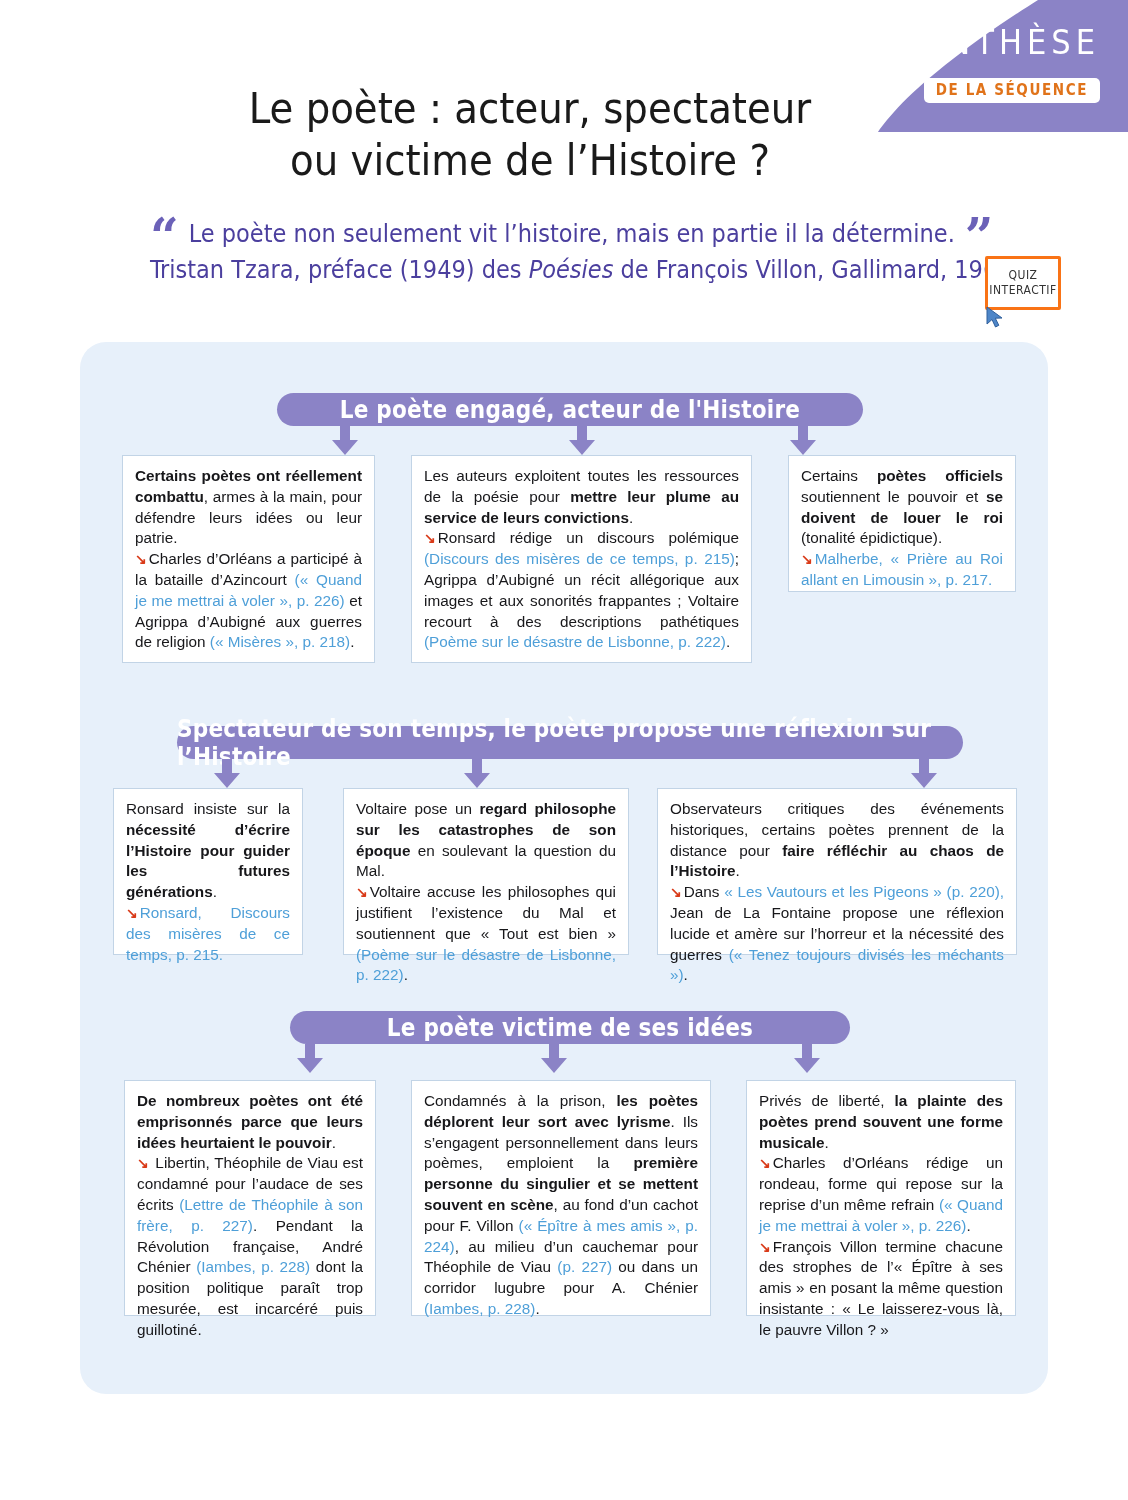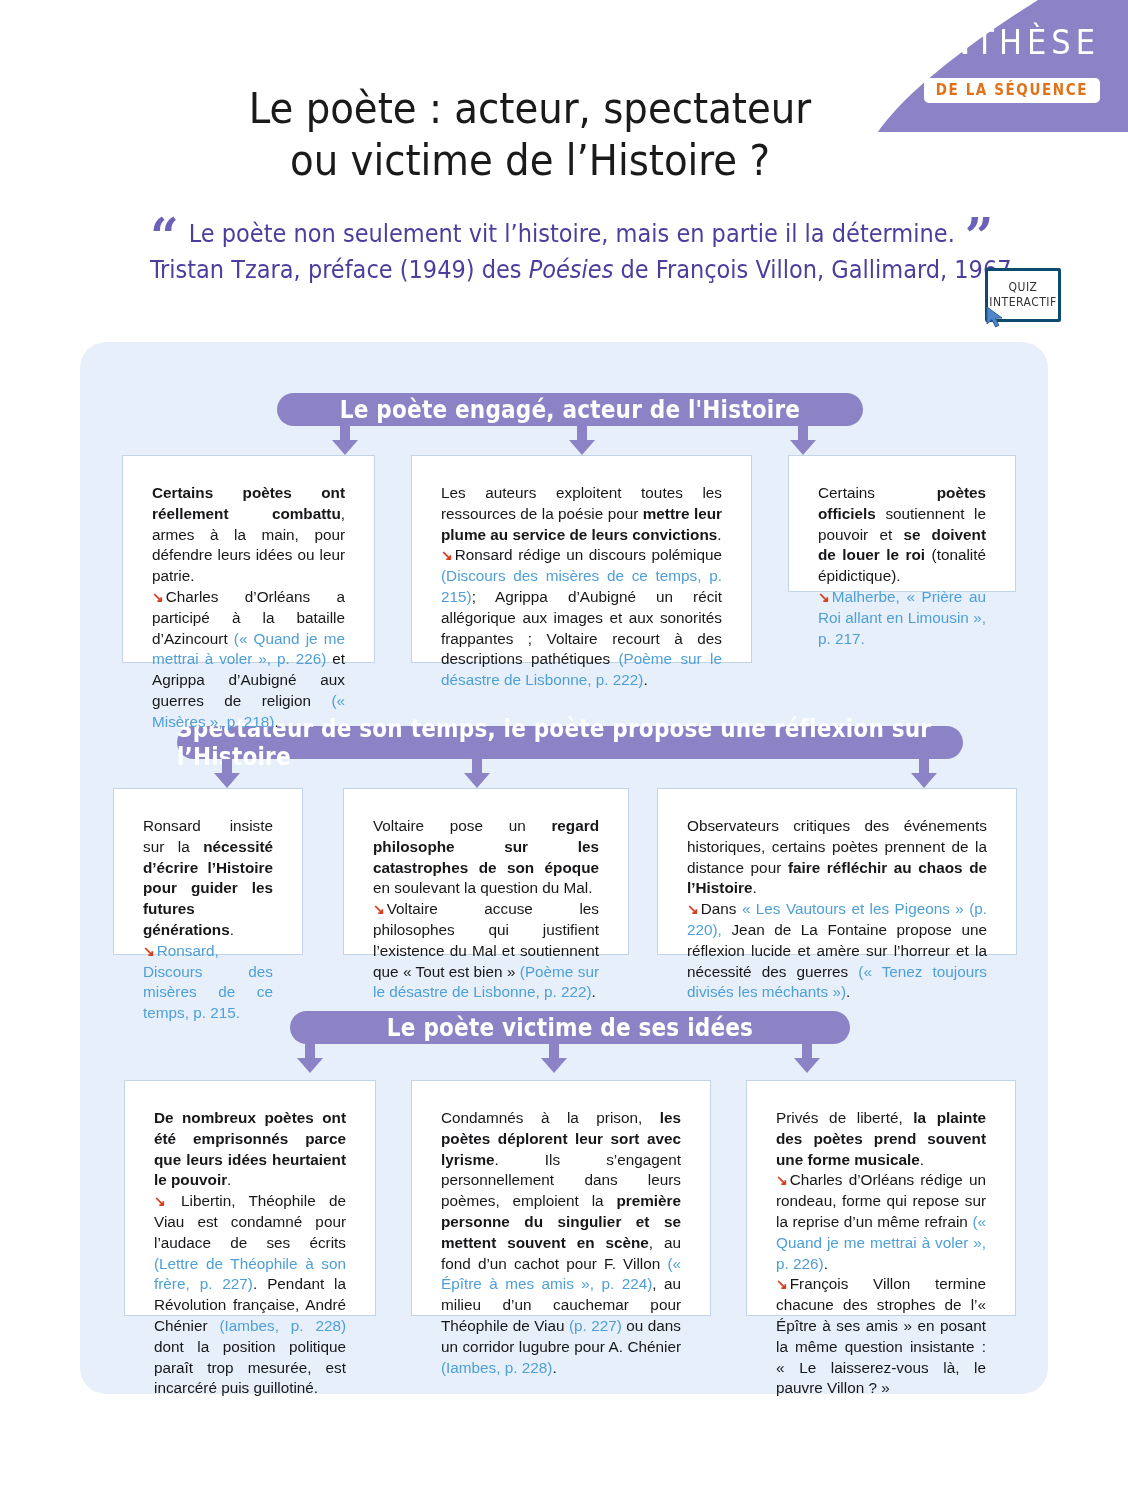--- a/index.html
+++ b/index.html
@@ -92,25 +92,25 @@
     position: relative;
     top: 12px;
   }
   .qmark.open { margin-right: 10px; }
   .qmark.close { margin-left: 10px; }
   .quote-source em { font-style: italic; }
 
   
   #quiz-badge {
     position: absolute;
-    top: 268px;
+    top: 256px;
     left: 985px;
     width: 70px;
     height: 48px;
-    border: 3px solid #0c4a6e;
+    border: 3px solid #f97316;
     background: #ffffff;
     border-radius: 2px;
     display: flex;
     flex-direction: column;
     align-items: center;
     justify-content: center;
     font-family: "Liberation Sans Narrow", "DejaVu Sans Condensed", "Liberation Sans", sans-serif;
     font-size: 12px;
     letter-spacing: 0.5px;
     color: #333333;
@@ -168,21 +168,21 @@
     background: #ffffff;
     border: 1px solid #c2d4e6;
     box-sizing: border-box;
     padding: 10px 12px 10px 12px;
     font-size: 15.3px;
     line-height: 1.36;
     color: #17171a;
     text-align: justify;
     hyphens: auto;
   }
-  .cbox p { margin: 17px; }
+  .cbox p { margin: 0; }
   .cbox b, .cbox strong { font-weight: bold; }
   .ref { color: #4e9fd8; }
   .ref-i { color: #4e9fd8; }
   .bullet {
     color: #d93a18;
     font-weight: bold;
     font-size: 14px;
     margin-right: 2px;
   }
 

